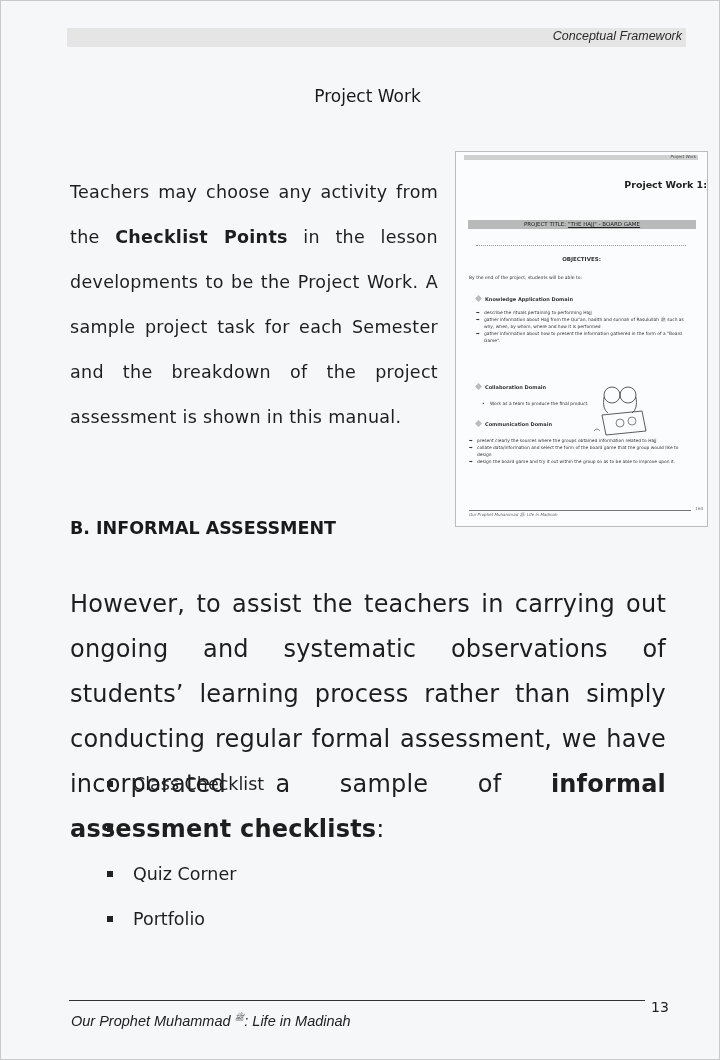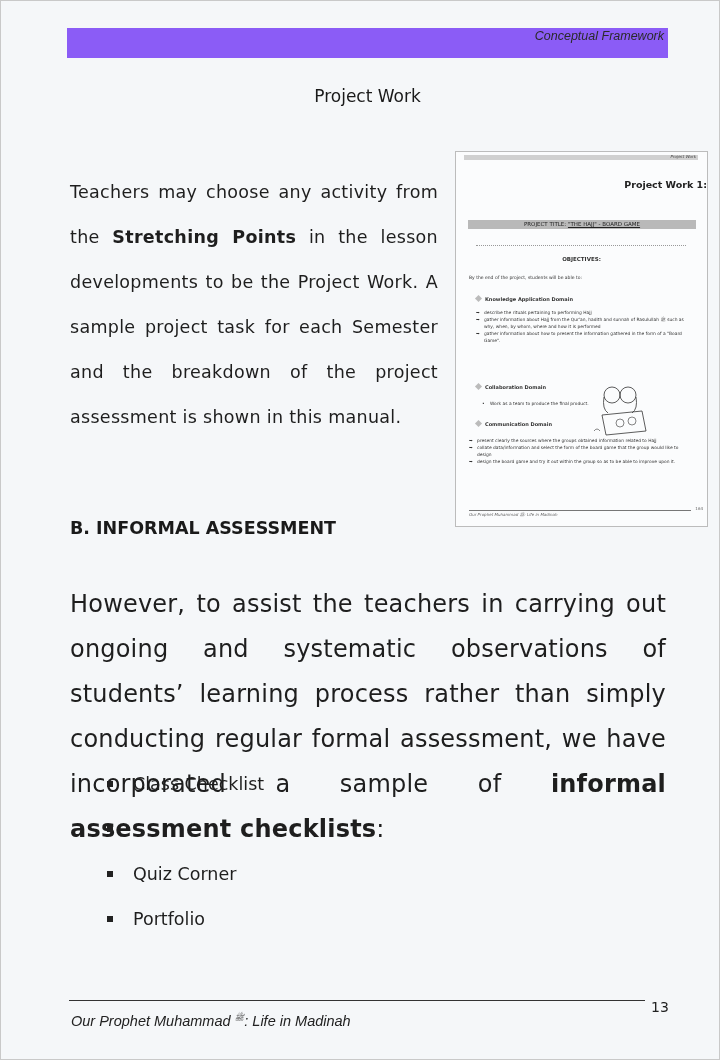--- a/index.html
+++ b/index.html
@@ -5,22 +5,23 @@
   html, body { margin:0; padding:0; }
   body {
     width:720px; height:1060px; overflow:hidden;
     background:#f5f7f9;
     font-family:"DejaVu Sans", sans-serif;
     color:#1e1e1e;
     position:relative;
   }
   .page-frame { position:absolute; inset:0; border:1px solid #c9c9c9; box-sizing:border-box; }
   .header-band {
-    position:absolute; left:67px; top:28px; width:601px; height:30px;
-    background:#8b5cf6;
+    position:absolute; left:67px; top:28px; width:601px; height:19px;
+    background:#e5e5e5;
+    padding-left:18px;
   }
   .header-band span {
     position:absolute; right:4px; top:1px;
     font-family:"Liberation Sans", sans-serif; font-style:italic;
     font-size:12.5px; color:#2a2a2a;
   }
   .page-title {
     position:absolute; left:0; width:735px; top:86px; text-align:center;
     font-size:17px; color:#1a1a1a;
   }
@@ -83,21 +84,21 @@
 <body>
 
 <div class="page-frame"></div>
 
 <div class="header-band">
   <span>Conceptual Framework</span>
 </div>
 
 <div class="page-title">Project Work</div>
 
-<div class="para1"><span>Teachers may choose any activity from the </span><b>Stretching Points</b><span> in the lesson developments to be the Project Work. A sample project task for each Semester and the breakdown of the project assessment is shown in this manual.</span></div>
+<div class="para1"><span>Teachers may choose any activity from the </span><b>Checklist Points</b><span> in the lesson developments to be the Project Work. A sample project task for each Semester and the breakdown of the project assessment is shown in this manual.</span></div>
 
 <div class="thumb">
   <div class="t-band">
       <span>Project Work</span>
     </div>
   <div class="t-title">
     <div>Project Work 1:</div>
   </div>
   <div class="t-projtitle"><span>PROJECT TITLE: </span><u>"THE HAJJ" - BOARD GAME</u></div>
   <div class="t-dots"></div>

